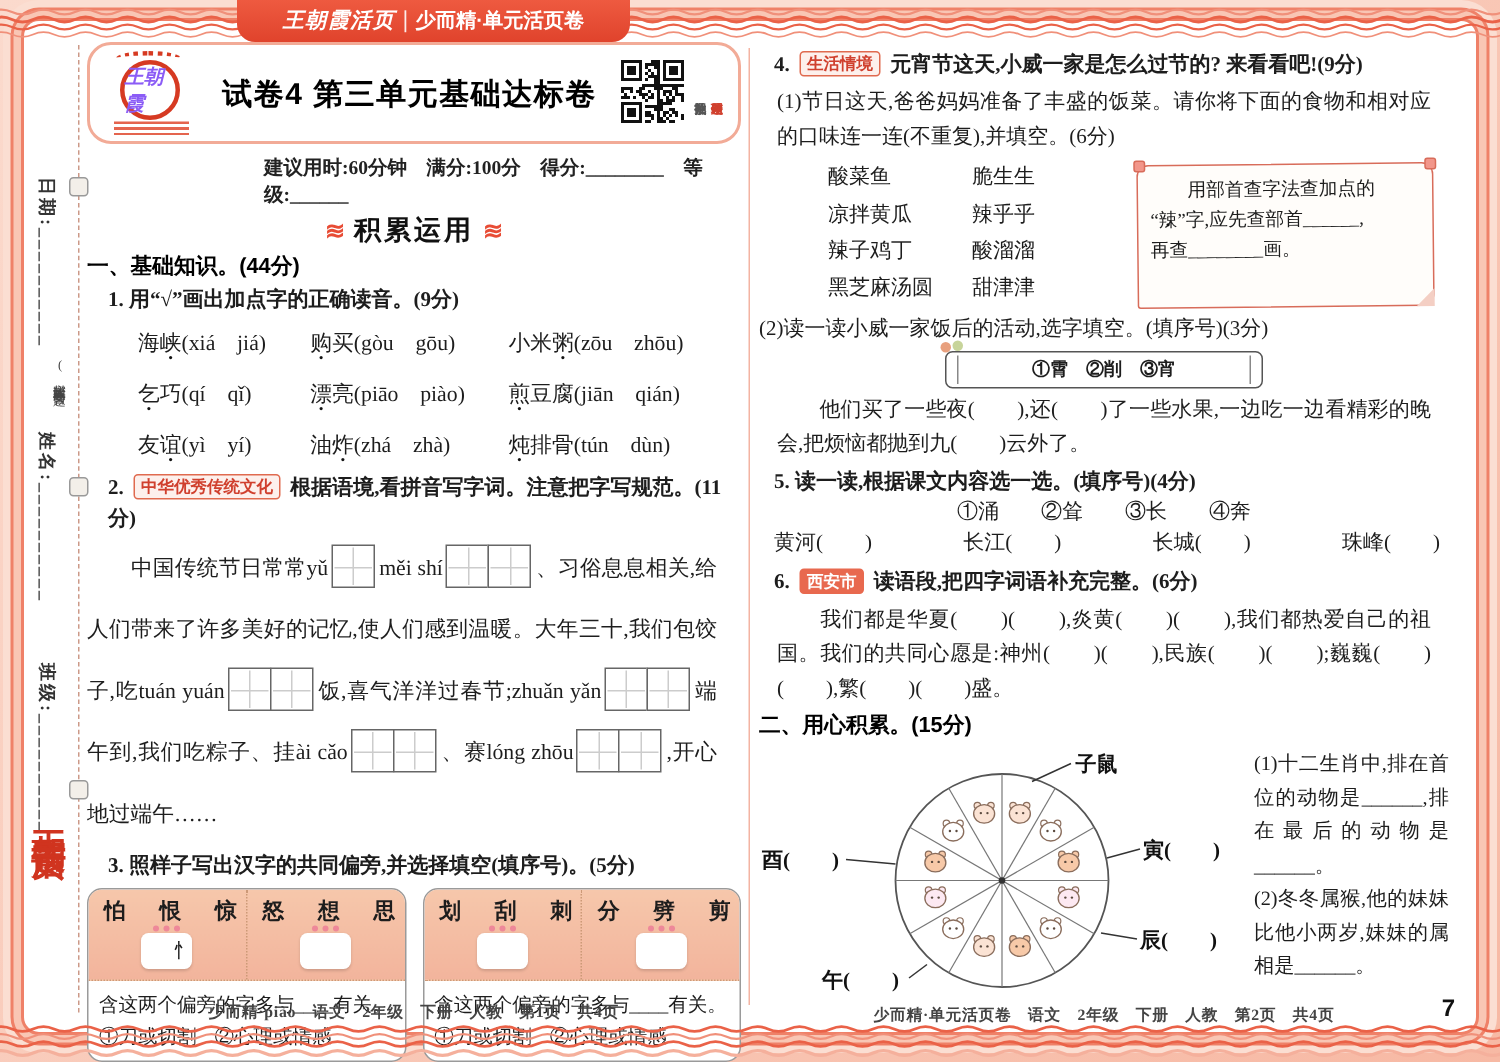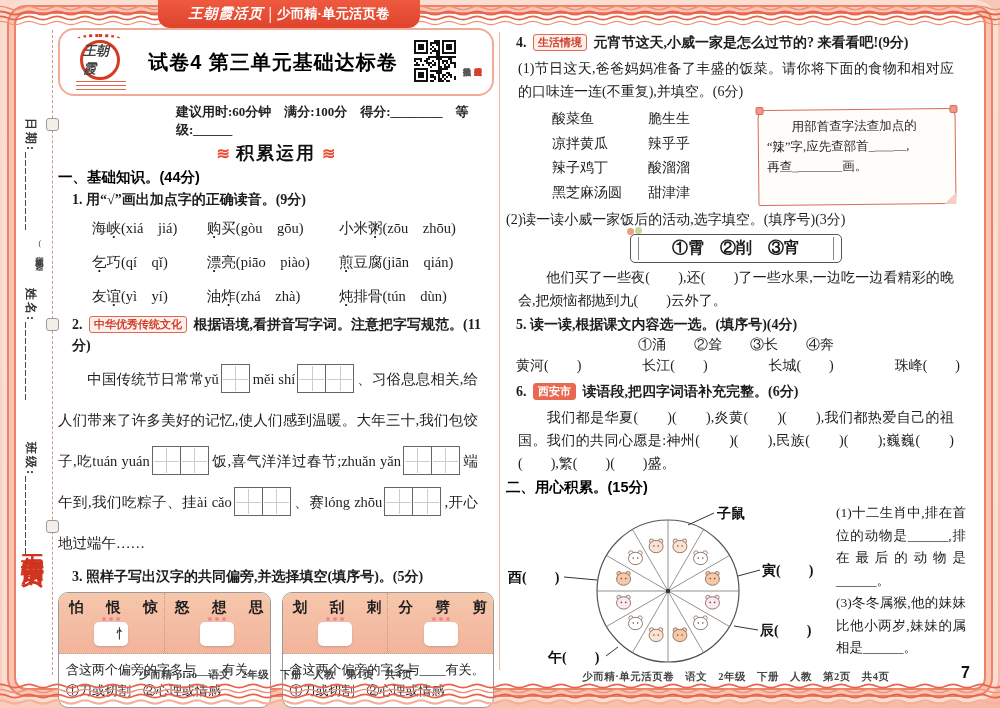--- a/index.html
+++ b/index.html
@@ -46,21 +46,21 @@
 
   
   .titlecard { display:flex; align-items:center; gap:8px; height:68px;
     border:2px solid #f2ab97; border-radius:16px; padding:5px 10px; }
   .logo { width:62px; height:56px; position:relative; flex:0 0 auto; }
   .logo-crown { position:absolute; left:7px; top:0; width:44px; height:10px;
     border-top:3px dotted #d63a22; border-radius:50% 50% 0 0; }
   .logo-circle { position:absolute; left:10px; top:6px; width:40px; height:40px;
     border:3px solid #d63a22; border-radius:50%; background:#fff;
     display:flex; align-items:center; justify-content:center;
-    color:#404040; font-weight:bold; font-size:13px; font-style:italic; }
+    color:#8b5cf6; font-weight:bold; font-size:13px; font-style:italic; }
   .logo-waves { position:absolute; left:6px; bottom:0; width:50px; height:9px;
     background:repeating-linear-gradient(#e0492f 0 1.5px, transparent 1.5px 4px); opacity:.85; }
   .ttitle { flex:1; text-align:center; font-family:"Liberation Sans",sans-serif;
     font-weight:bold; font-size:20px; letter-spacing:1px; color:#000; }
   .qrblock { flex:0 0 auto; display:flex; gap:3px; align-items:center; }
   .qrlabels { display:flex; gap:1px; }
   .qrlabels span { writing-mode:vertical-rl; text-orientation:upright; font-size:8px;
     line-height:10px; letter-spacing:0; font-weight:bold; }
   .qrl1 { color:#555; } .qrl2 { color:#d0402e; }
 
@@ -117,21 +117,21 @@
   .tastecol { width:104px; font-size:14px; line-height:24.5px; }
   .notebox { position:relative; width:198px; margin-left:6px; margin-top:2px;
     border:1.5px solid #d86c5a; border-radius:8px 8px 8px 2px; background:#fffdfa;
     padding:6px 8px 6px 8px; font-size:12.5px; line-height:20px; transform:rotate(-.6deg); }
   .notebox .pin { position:absolute; top:-4px; width:8px; height:8px; background:#f2968a;
     border:1px solid #d86c5a; border-radius:2px; }
   .notebox .pin.l { left:-3px; } .notebox .pin.r { right:-3px; }
   .notebox .fold { position:absolute; right:-1px; bottom:-1px; width:0; height:0;
     border-left:12px solid transparent; border-bottom:12px solid #f4cfc4; }
   .scroll { width:212px; margin:3px auto 3px; border:1.5px solid #555; border-radius:5px;
-    position:relative; text-align:center; font-size:16px; font-weight:bold; padding:3px 14px; }
+    position:relative; text-align:center; font-size:12px; font-weight:bold; padding:3px 14px; }
   .scroll::before, .scroll::after { content:""; position:absolute; top:2px; bottom:2px;
     border-left:1px solid #888; }
   .scroll::before { left:7px; } .scroll::after { right:7px; }
   .scroll .bow { position:absolute; left:-4px; top:-7px; width:7px; height:7px;
     background:#e8a07e; border-radius:50%; box-shadow:8px -1px 0 #c7d49a; }
   .centerline { text-align:center; font-size:14px; margin:2px 0; }
   .q5items { display:flex; justify-content:space-between; margin:3px 6px 2px 10px; font-size:14px; }
 
   .zodrow { display:flex; margin-top:2px; }
   .zodsvg { flex:0 0 330px; }
@@ -586,21 +586,21 @@
         <text x="256" y="75">寅(　　)</text>
         <line x1="228" y1="126" x2="252" y2="130" stroke="#333" stroke-width="1"></line>
         <text x="254" y="135">辰(　　)</text>
         <line x1="112" y1="147" x2="100" y2="156" stroke="#333" stroke-width="1"></line>
         <text x="42" y="162">午(　　)</text>
         <line x1="91" y1="80" x2="58" y2="77" stroke="#333" stroke-width="1"></line>
         <text x="2" y="82">酉(　　)</text>
       </svg>
       <div class="zodtext">
         <div>(1)十二生肖中,排在首位的动物是______,排在最后的动物是______。</div>
-        <div>(3)冬冬属猴,他的妹妹比他小两岁,妹妹的属相是______。</div>
+        <div>(2)冬冬属猴,他的妹妹比他小两岁,妹妹的属相是______。</div>
       </div>
     </div>
 
     <div class="pfoot">少而精·单元活页卷　语文　2年级　下册　人教　第2页　共4页</div>
   </div>
 
   <div class="pagenum">7</div>
 </div>
 
 </body></html>

